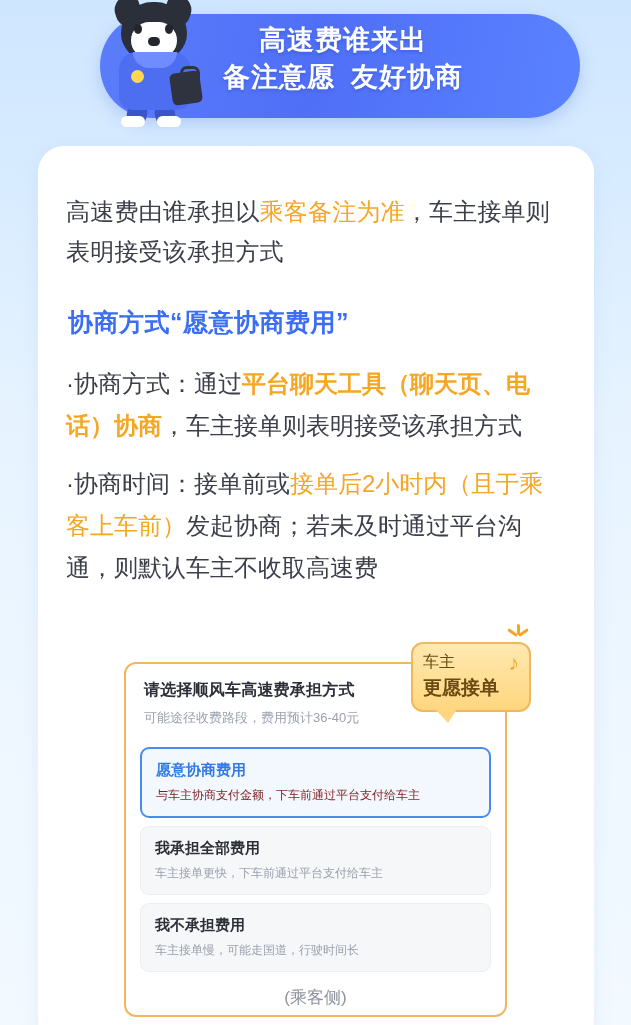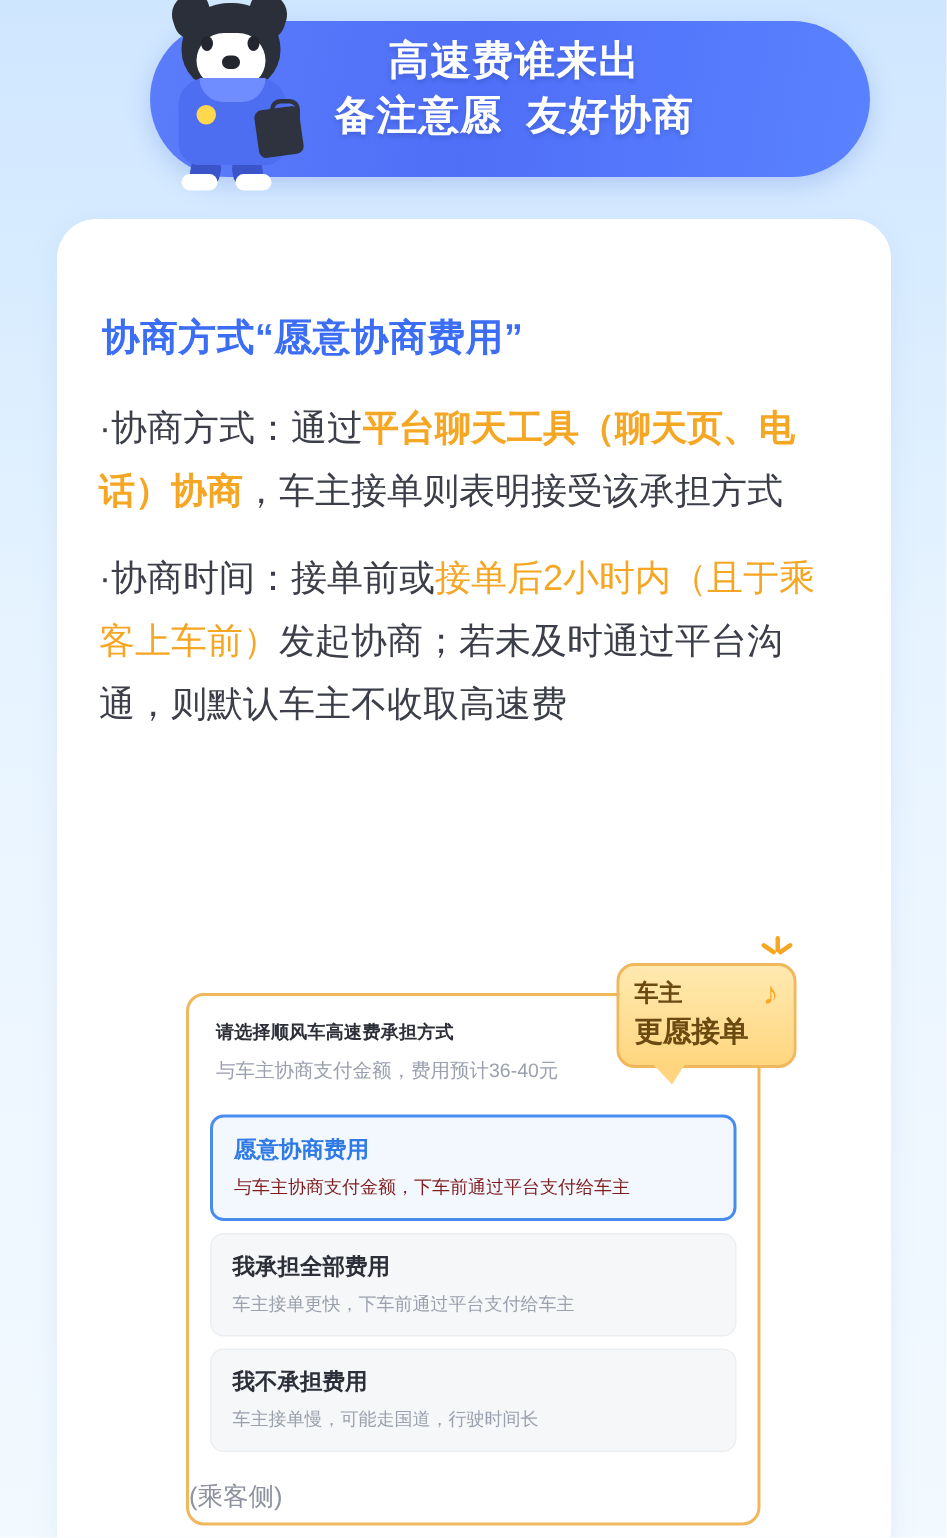--- a/index.html
+++ b/index.html
@@ -184,21 +184,21 @@
     background: #ffffff;
     border: 2px solid #f0b75c;
     border-radius: 12px;
     box-sizing: border-box;
     overflow: visible;
   }
   .mock-head {
     padding: 16px 18px 6px 18px;
   }
   .mock-title {
-    font-size: 12px;
+    font-size: 16px;
     font-weight: bold;
     color: #2c2f38;
     letter-spacing: 0.2px;
   }
   .mock-sub {
     font-size: 13px;
     color: #9aa0ad;
     margin-top: 8px;
   }
   .opt {
@@ -225,21 +225,21 @@
   .opt-desc {
     font-size: 12px;
     color: #9aa0ad;
     margin-top: 7px;
   }
   .opt.selected .opt-desc { color: #7f1d1d; }
   .mock-caption {
     position: absolute;
     left: 0; right: 0;
     bottom: 6px;
-    text-align: left;
+    text-align: center;
     font-size: 17px;
     color: #8d929e;
   }
 
   
   .callout {
     position: absolute;
     left: 285px;
     top: -22px;
     width: 120px;
@@ -253,21 +253,21 @@
   .callout:after {
     content: "";
     position: absolute;
     left: 22px; bottom: -13px;
     width: 0; height: 0;
     border-left: 13px solid transparent;
     border-right: 9px solid transparent;
     border-top: 14px solid #ffd67f;
   }
   .callout-l1 {
-    font-size: 16px; font-weight: bold; color: #6b4a12;
+    font-size: 16px; font-weight: normal; color: #6b4a12;
   }
   .callout-l2 {
     font-size: 19px; font-weight: bold; color: #6b4a12; margin-top: 2px;
   }
   .callout-note {
     position: absolute;
     right: 10px; top: 7px;
     font-size: 21px;
     color: #f5a623;
   }
@@ -314,20 +314,21 @@
     <div>高速费谁来出</div>
     <div class="banner-line2">
       <span>备注意愿</span><span class="sp"></span><span>友好协商</span>
     </div>
   </div>
 </div>
 
 <div class="card">
   <div class="card-inner">
 
+    <p class="para"><span>高速费由谁承担以</span><span class="hl-orange">乘客备注为准</span><span>，车主接单则表明接受该承担方式</span></p>
 
     <div class="section-title-wrap">
       <span class="section-title">
         <span class="underline"></span>
         <span>协商方式“愿意协商费用”</span>
       </span>
     </div>
 
     <p class="bullet"><span>·协商方式：通过</span><span class="hl-orange-b">平台聊天工具（聊天页、电话）协商</span><span>，车主接单则表明接受该承担方式</span></p>
 
@@ -344,21 +345,21 @@
         <span class="s2"></span>
         <span class="s3"></span>
     </div>
     <div class="callout-note">♪</div>
     <div class="callout-l1">车主</div>
     <div class="callout-l2">更愿接单</div>
   </div>
 
   <div class="mock-head">
     <div class="mock-title">请选择顺风车高速费承担方式</div>
-    <div class="mock-sub">与车主协商支付金额，费用预计36-40元</div>
+    <div class="mock-sub">可能途径收费路段，费用预计36-40元</div>
   </div>
 
   <div class="opt selected">
     <div class="opt-title">愿意协商费用</div>
     <div class="opt-desc">与车主协商支付金额，下车前通过平台支付给车主</div>
   </div>
 
   <div class="opt plain">
     <div class="opt-title">我承担全部费用</div>
     <div class="opt-desc">车主接单更快，下车前通过平台支付给车主</div>

